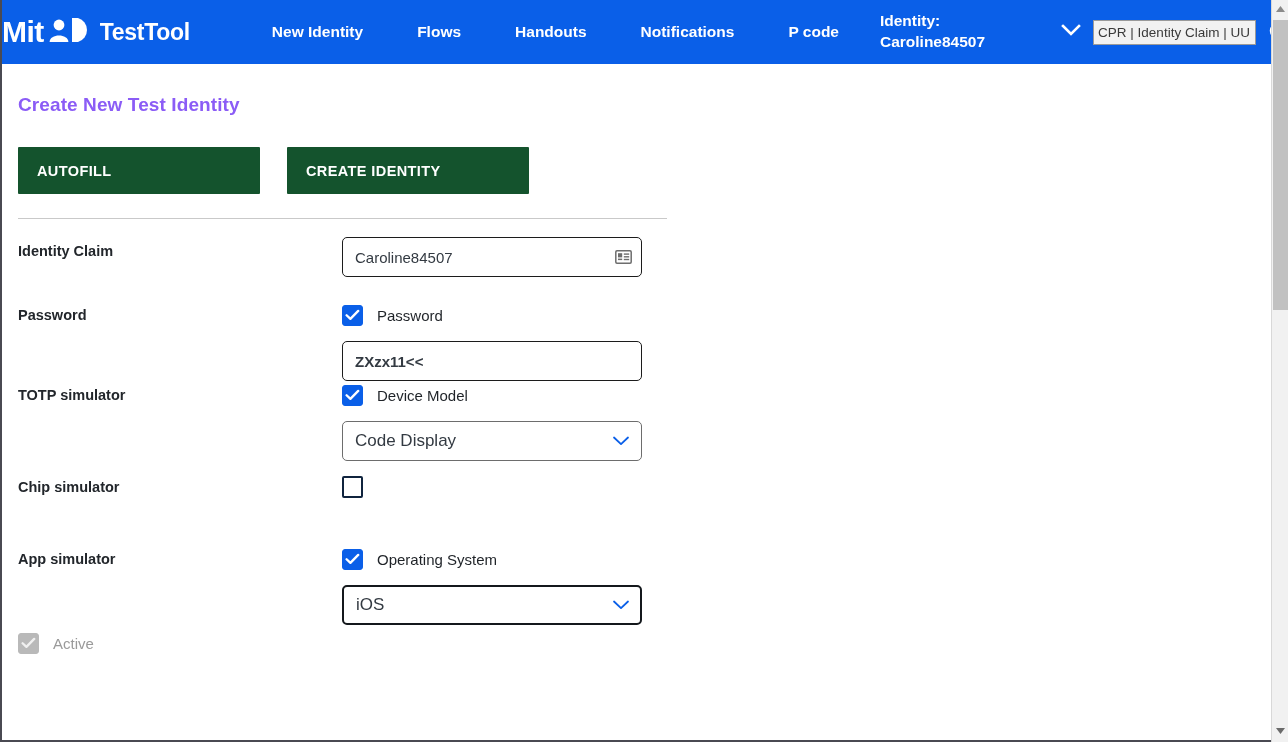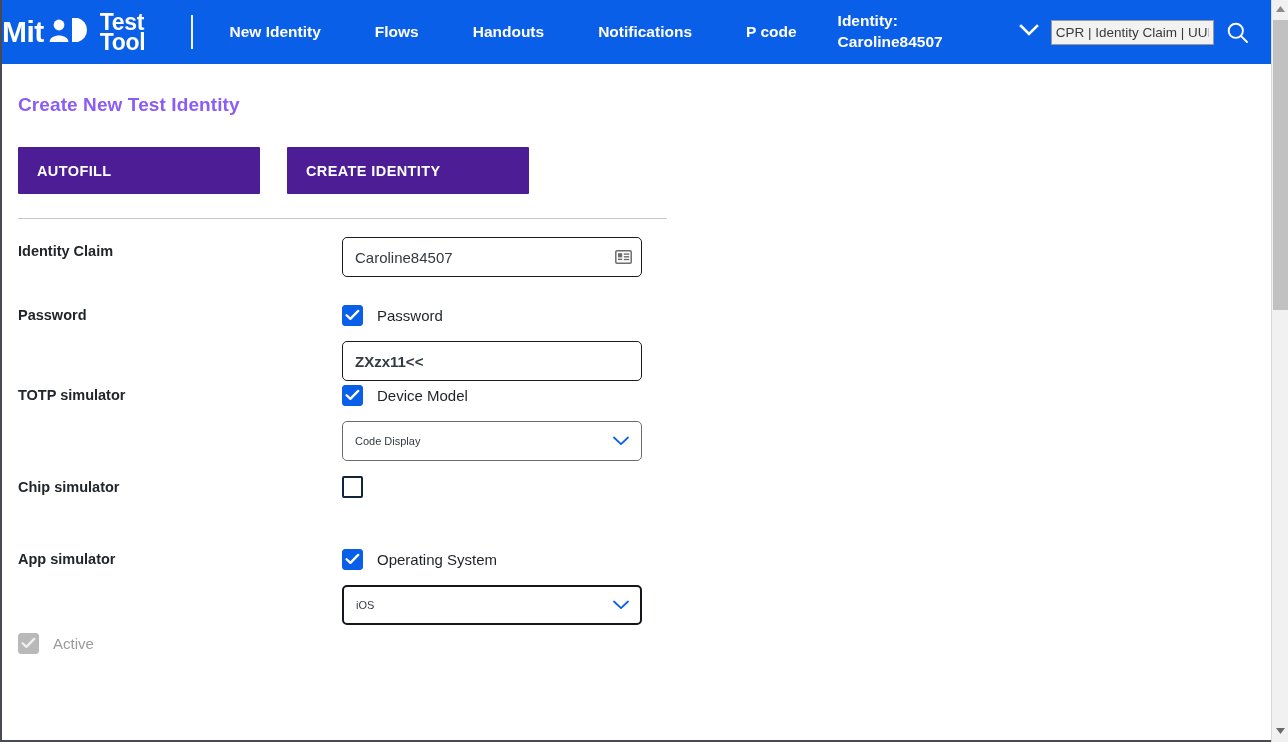--- a/index.html
+++ b/index.html
@@ -61,21 +61,20 @@
     letter-spacing: -0.5px;
     line-height: 1;
   }
   .logo-mark {
     display: inline-flex;
     align-items: center;
     gap: 1px;
   }
   .logo-stack {
     display: flex;
-    flex-direction: column;
     color: #ffffff;
     font-size: 23px;
     font-weight: 700;
     line-height: 0.88;
     letter-spacing: -0.3px;
     margin-left: 4px;
   }
 
   .header-divider {
     width: 2px;
@@ -163,21 +162,21 @@
   }
 
   .btn-row {
     display: flex;
     margin: 31px 0 0 16px;
     gap: 27px;
   }
   .btn {
     height: 47px;
     min-width: 242px;
-    background: #4c1d95;
+    background: #14532d;
     color: #ffffff;
     border: none;
     font-family: "Liberation Sans", sans-serif;
     font-size: 14.5px;
     font-weight: 700;
     letter-spacing: 0.4px;
     text-align: left;
     padding: 0 19px;
     cursor: pointer;
     border-radius: 1px;
@@ -273,21 +272,21 @@
   .cb-label.muted { color: #9a9a9a; }
 
   .sel-wrap { position: relative; width: 300px; margin-top: 12px; }
   .sel {
     width: 300px;
     height: 40px;
     border: 1.5px solid #6d6d6d;
     border-radius: 5px;
     background: #ffffff;
     font-family: "Liberation Sans", sans-serif;
-    font-size: 11px;
+    font-size: 17px;
     color: #333a42;
     padding: 0 32px 0 12px;
     display: flex;
     align-items: center;
     cursor: pointer;
   }
   .sel.focused {
     border: 2.4px solid #14181c;
   }
   .sel-chevron {

